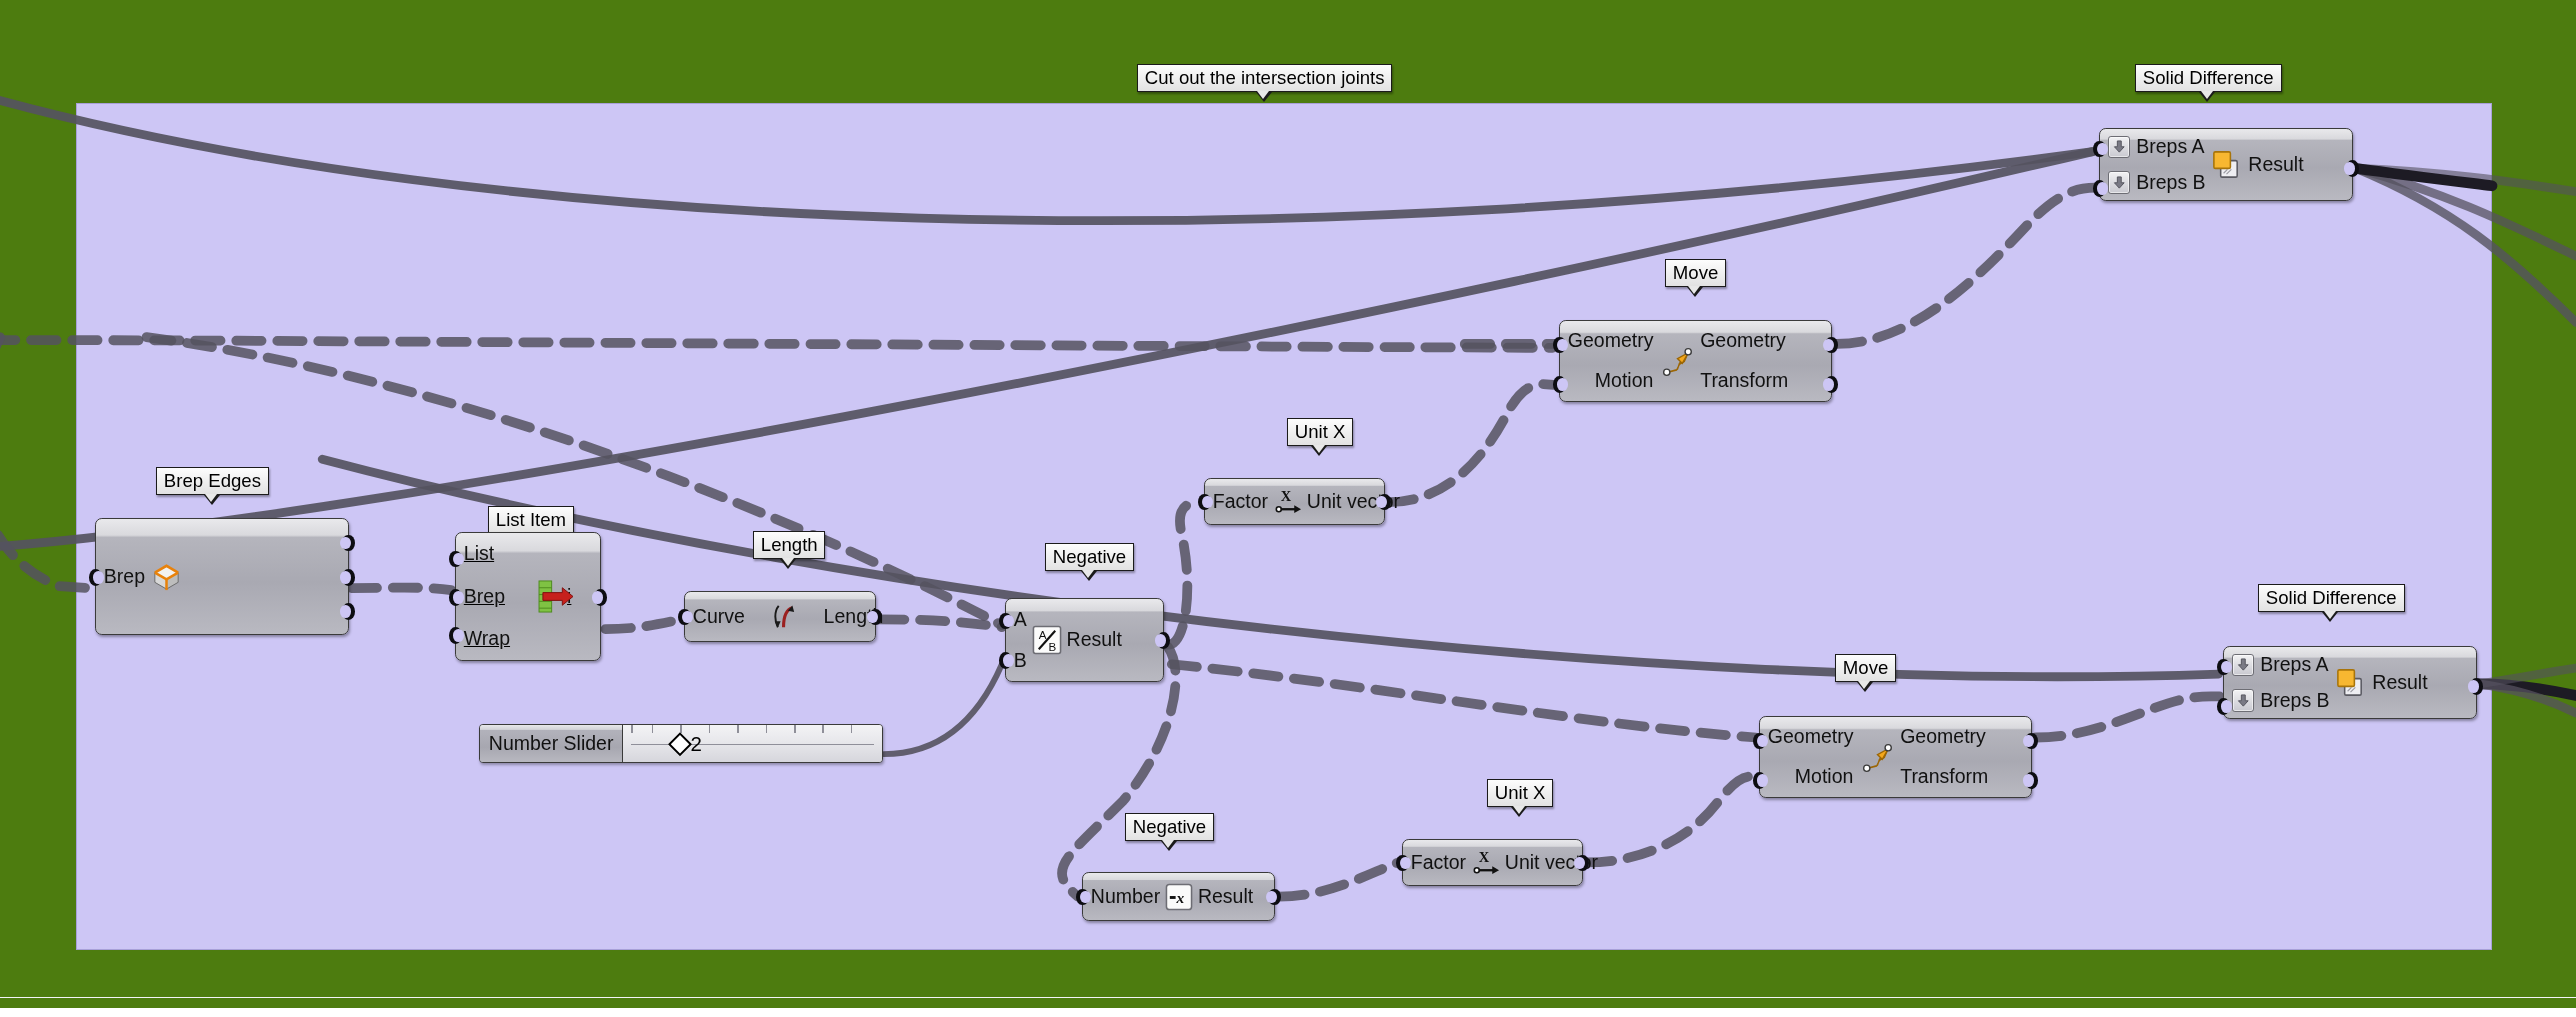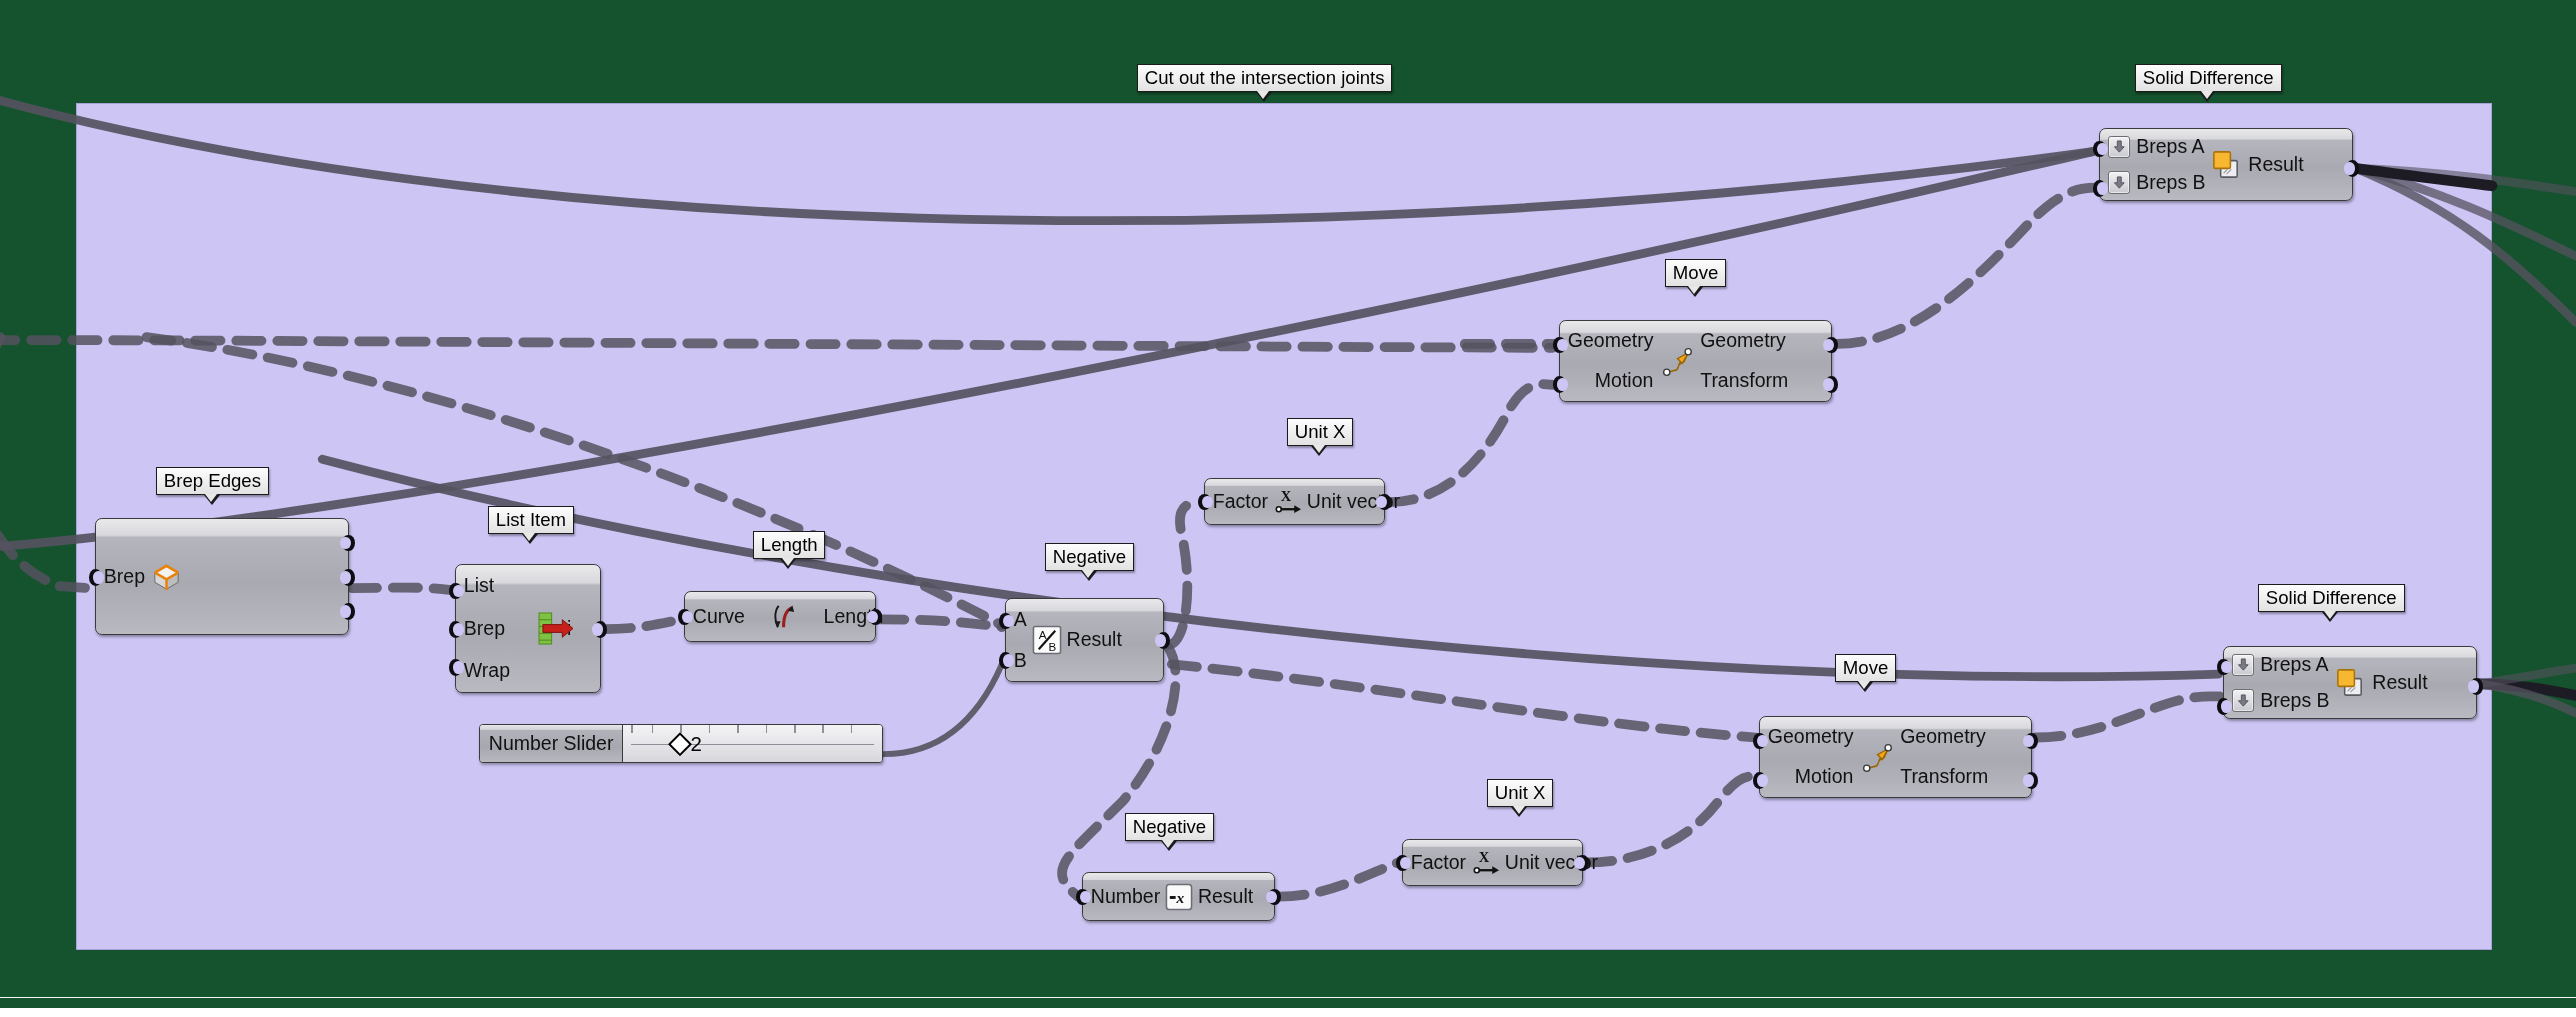--- a/index.html
+++ b/index.html
@@ -1,19 +1,19 @@
 <!DOCTYPE html>
 <html><head>
 <meta charset="utf-8">
 <style>
   html,body{margin:0;padding:0;background:#ffffff;}
   body{width:2576px;height:1018px;overflow:hidden;
        font-family:"Liberation Sans","DejaVu Sans",sans-serif;}
 
-  #canvas{position:relative;width:2576px;height:1008px;background:#14532d;}
+  #canvas{position:relative;width:2576px;height:1008px;background:#4d7c0f;}
 
   
   .group-region{
     position:absolute;
     background:#cdc6f5;
     border:1px solid #a8a0d8;
     box-sizing:border-box;
   }
 
   
@@ -252,21 +252,21 @@
             <polygon points="29,13 17,20 17,30 29,23" fill="#bdbdbd" stroke="#6a6a6a" stroke-width="1"></polygon>
             <path d="M5,13 L17,6 L29,13" stroke="#e8820c" stroke-width="2.6" fill="none"></path>
             <path d="M5,13 L17,20 L29,13" stroke="#e8820c" stroke-width="2.6" fill="none"></path>
             <path d="M17,20 L17,31" stroke="#e8820c" stroke-width="2.6" fill="none"></path>
           </svg>
         </span>
       </div>
     </div>
   </div>
 
-  <div class="node" style="left:455px;top:564px;width:146px;height:132;height:129px;">
+  <div class="node" style="left:455px;top:532px;width:146px;height:132;height:129px;text-decoration:underline;">
     <span class="nub in" style="top:17.6px;"></span>
     <span class="nub in" style="top:56px;"></span>
     <span class="nub in" style="top:94px;"></span>
     <span class="nub out" style="top:56px;"></span>
     <div class="cols">
       <div class="col left" style="justify-content:space-around;">
         <span class="port-label">List</span>
         <span class="port-label">Brep</span>
         <span class="port-label">Wrap</span>
       </div>

